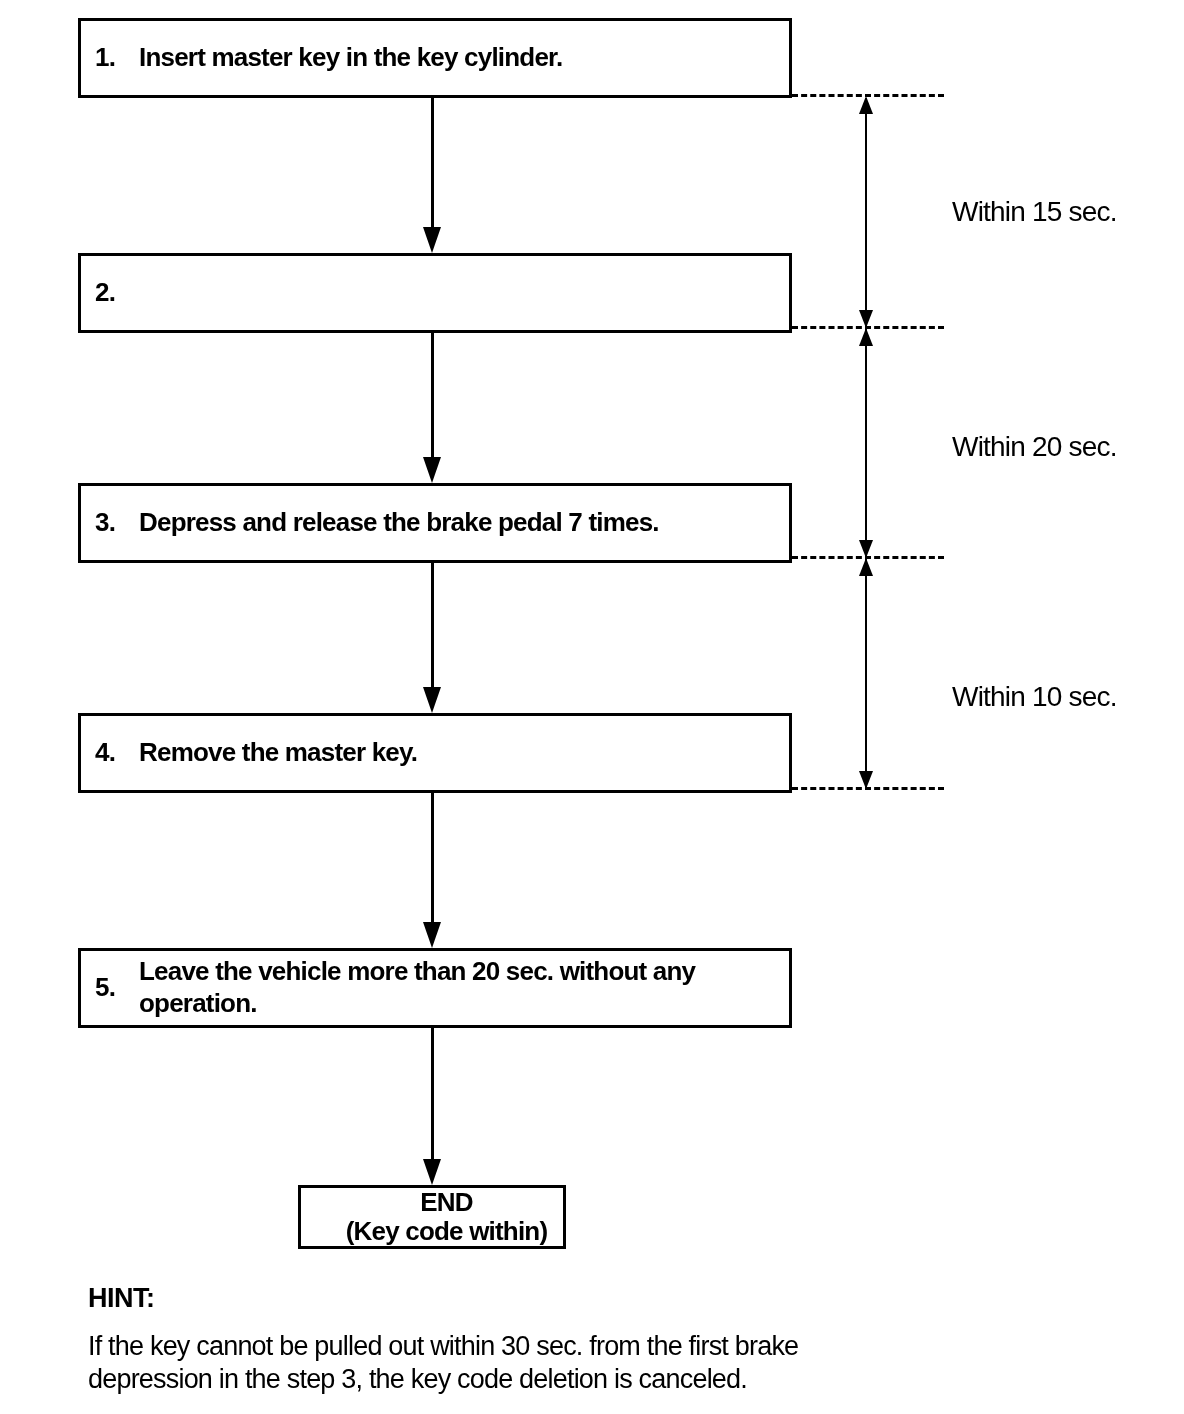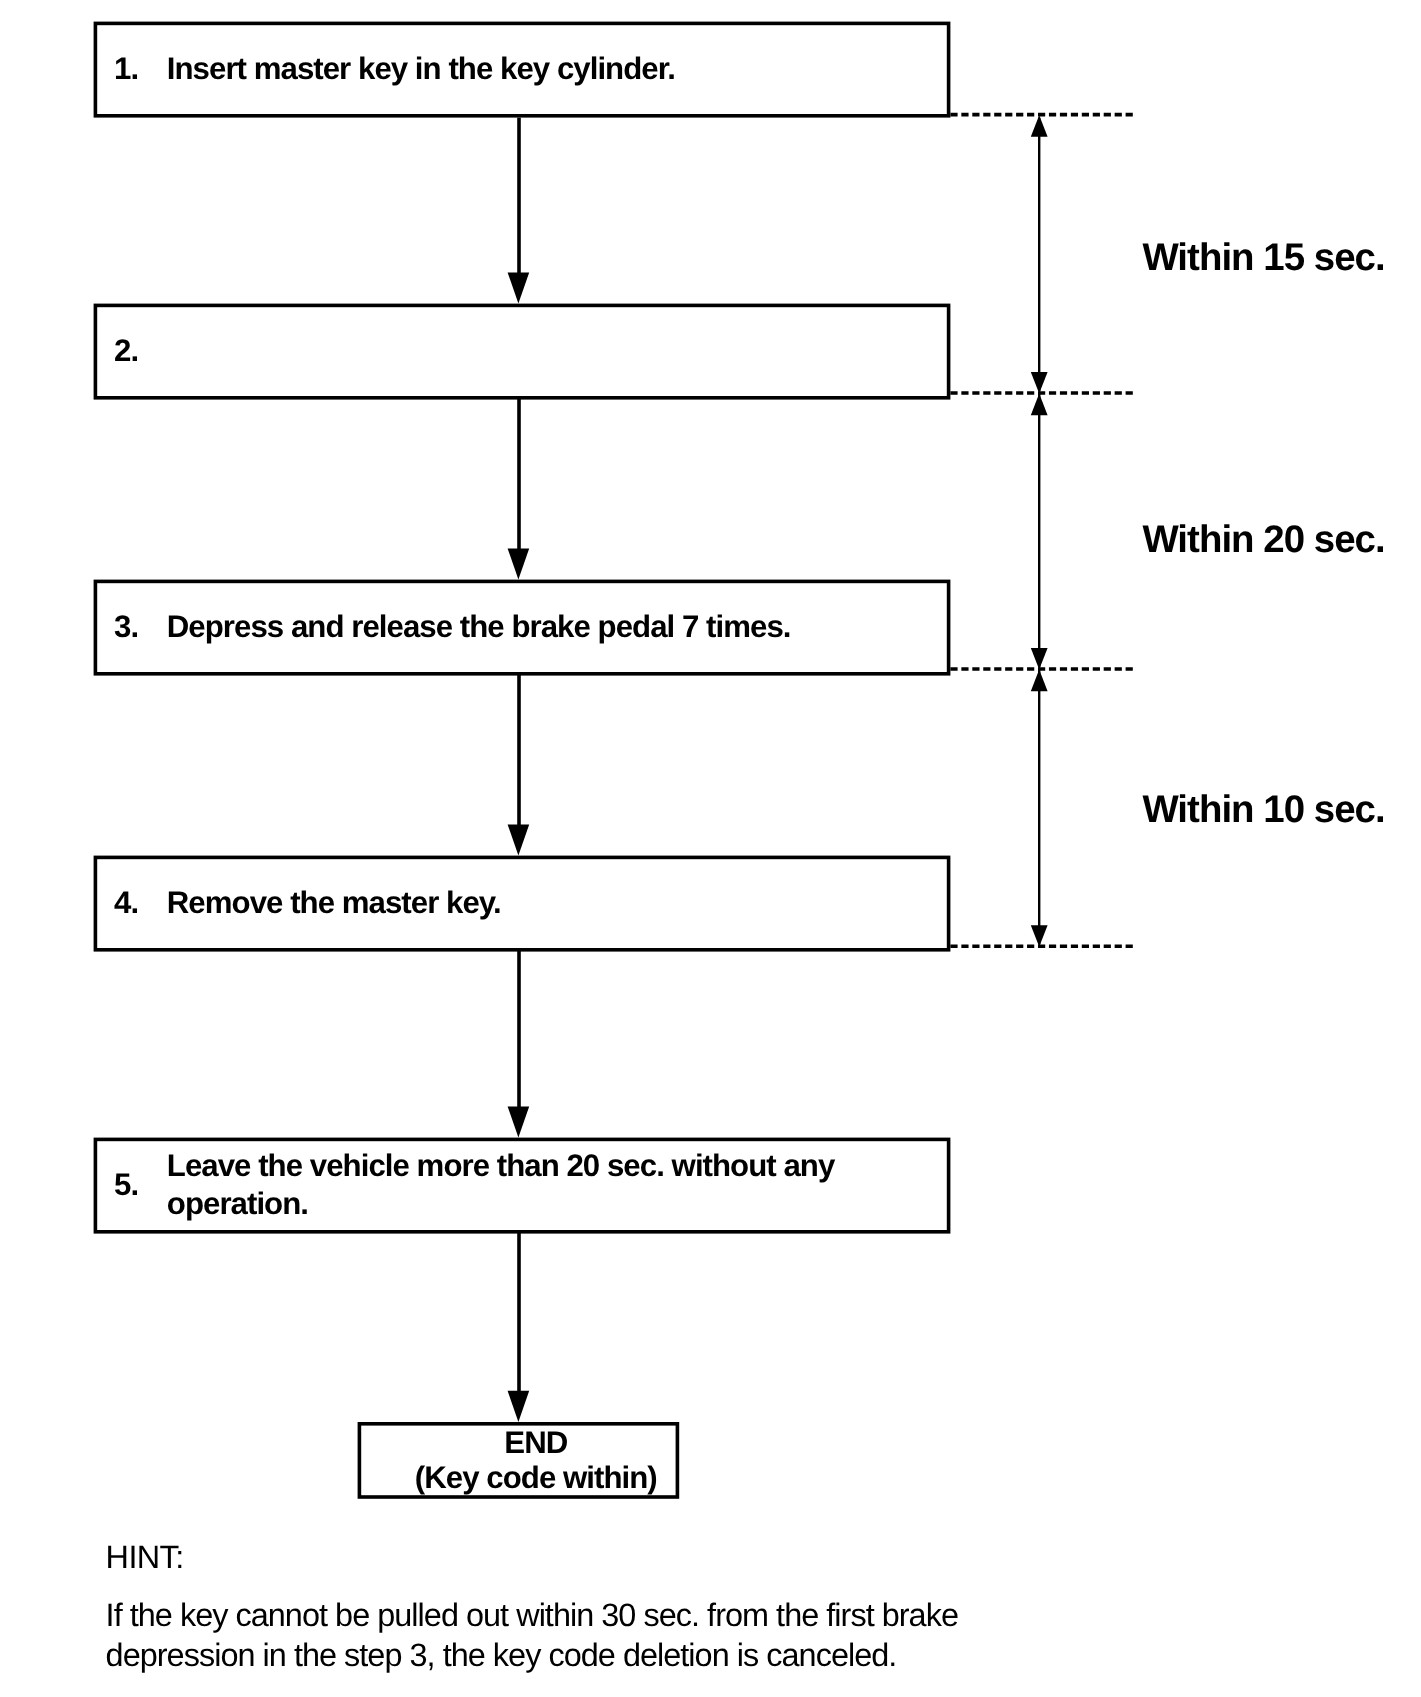--- a/index.html
+++ b/index.html
@@ -53,26 +53,26 @@
     border-right: 7px solid transparent;
     border-bottom: 18px solid #000000;
   }
   .dim-down {
     border-left: 7px solid transparent;
     border-right: 7px solid transparent;
     border-top: 18px solid #000000;
   }
   .timing {
     position: absolute; left: 952px;
-    font-weight: bold; font-size: 32px; letter-spacing: -0.8px;
+    font-weight: normal; font-size: 28px; letter-spacing: -0.8px;
     white-space: nowrap;
   }
   .hint-title {
     position: absolute; left: 88px; top: 1283px;
-    font-weight: normal; font-size: 27px; letter-spacing: -0.5px;
+    font-weight: bold; font-size: 27px; letter-spacing: -0.5px;
   }
   .hint-body {
     position: absolute; left: 88px; top: 1330px; width: 840px;
     font-weight: normal; font-size: 27px; letter-spacing: -0.8px;
     line-height: 1.22; white-space: pre-line;
   }
 </style>
 </head>
 <body>
 
@@ -130,19 +130,19 @@
   <div class="dim-line" style="top:328px; height:228px;"></div>
   <div class="dim-up" style="top:328px;"></div>
   <div class="dim-down" style="top:540px;"></div>
 
   <div class="dim-line" style="top:558px; height:229px;"></div>
   <div class="dim-up" style="top:558px;"></div>
   <div class="dim-down" style="top:771px;"></div>
 
   <div class="timing" style="top:196px;">Within 15 sec.</div>
   <div class="timing" style="top:431px;">Within 20 sec.</div>
-  <div class="timing" style="top:656px;text-align:right;">Within 10 sec.</div>
+  <div class="timing" style="top:681px;text-align:right;">Within 10 sec.</div>
 
   <div class="hint-title">HINT:</div>
   <div class="hint-body">If the key cannot be pulled out within 30 sec. from the first brake
 depression in the step 3, the key code deletion is canceled.</div>
 
 </div>
 
 </body></html>

